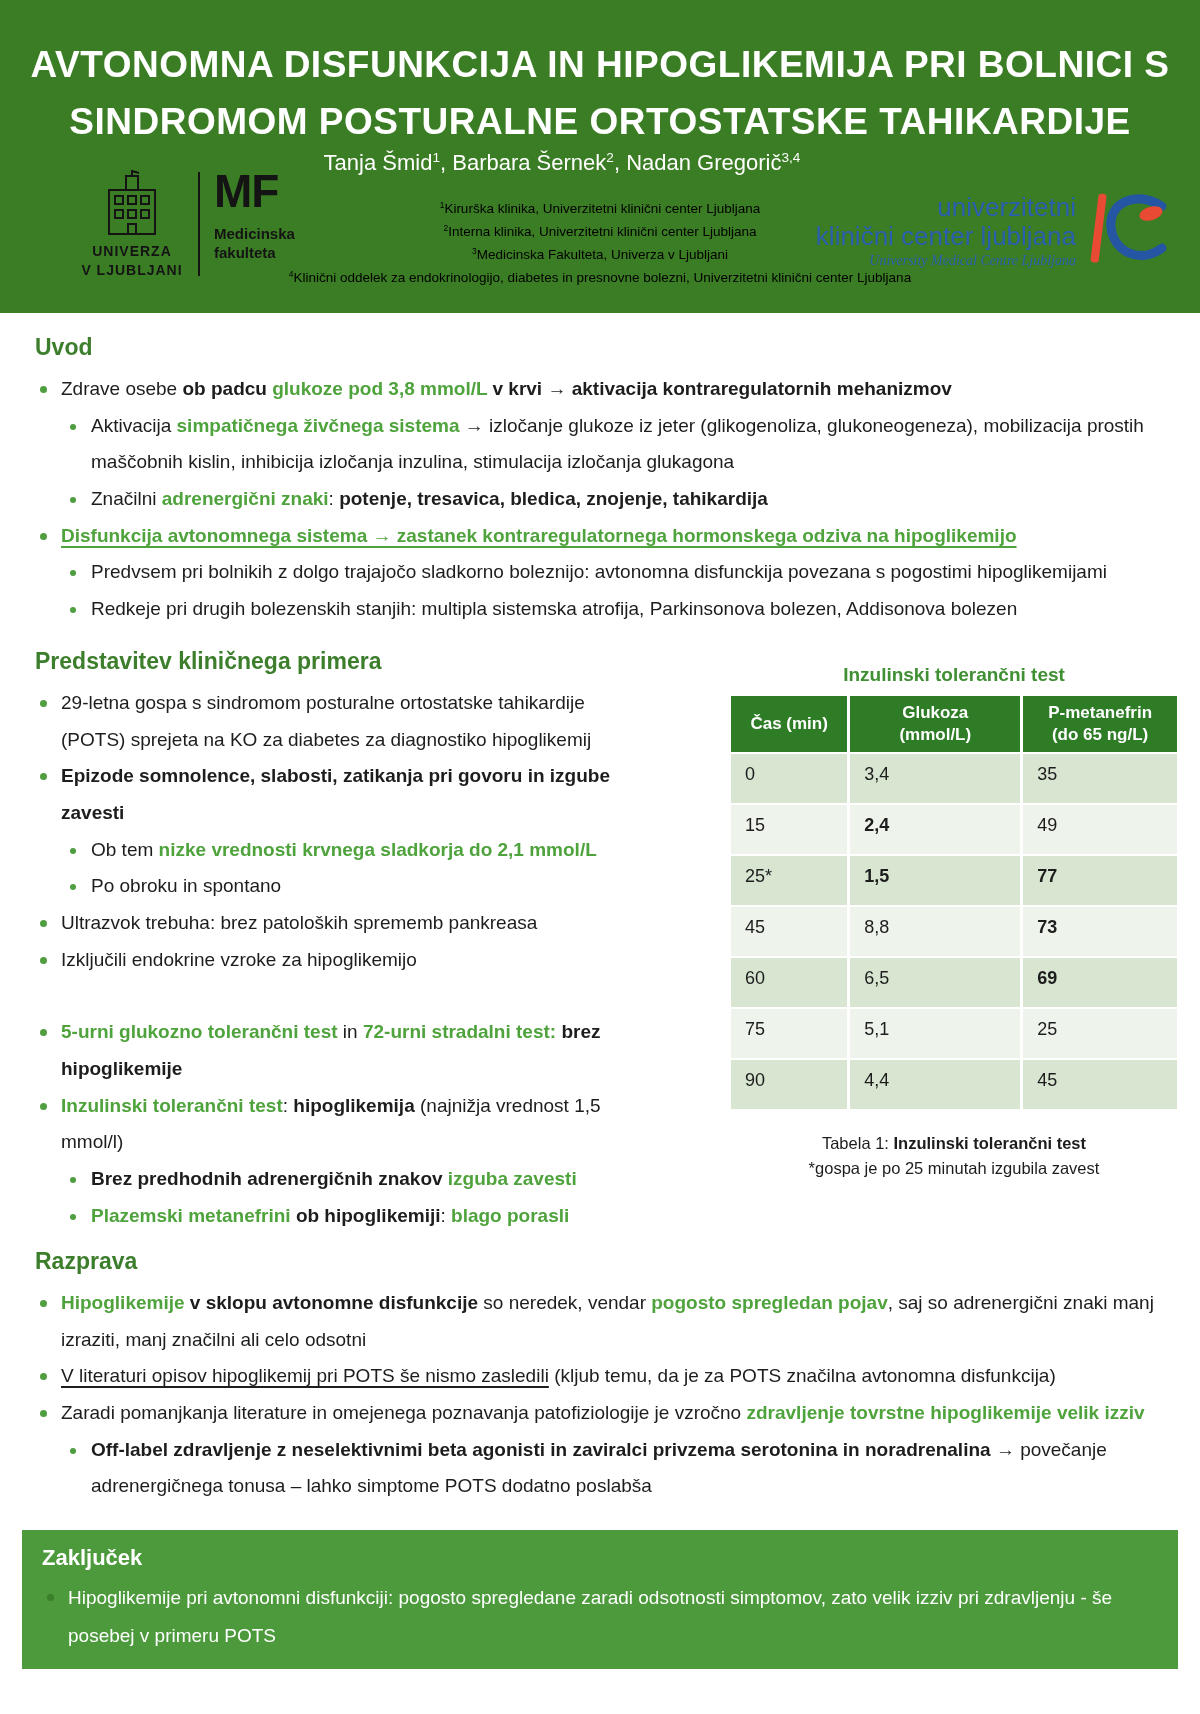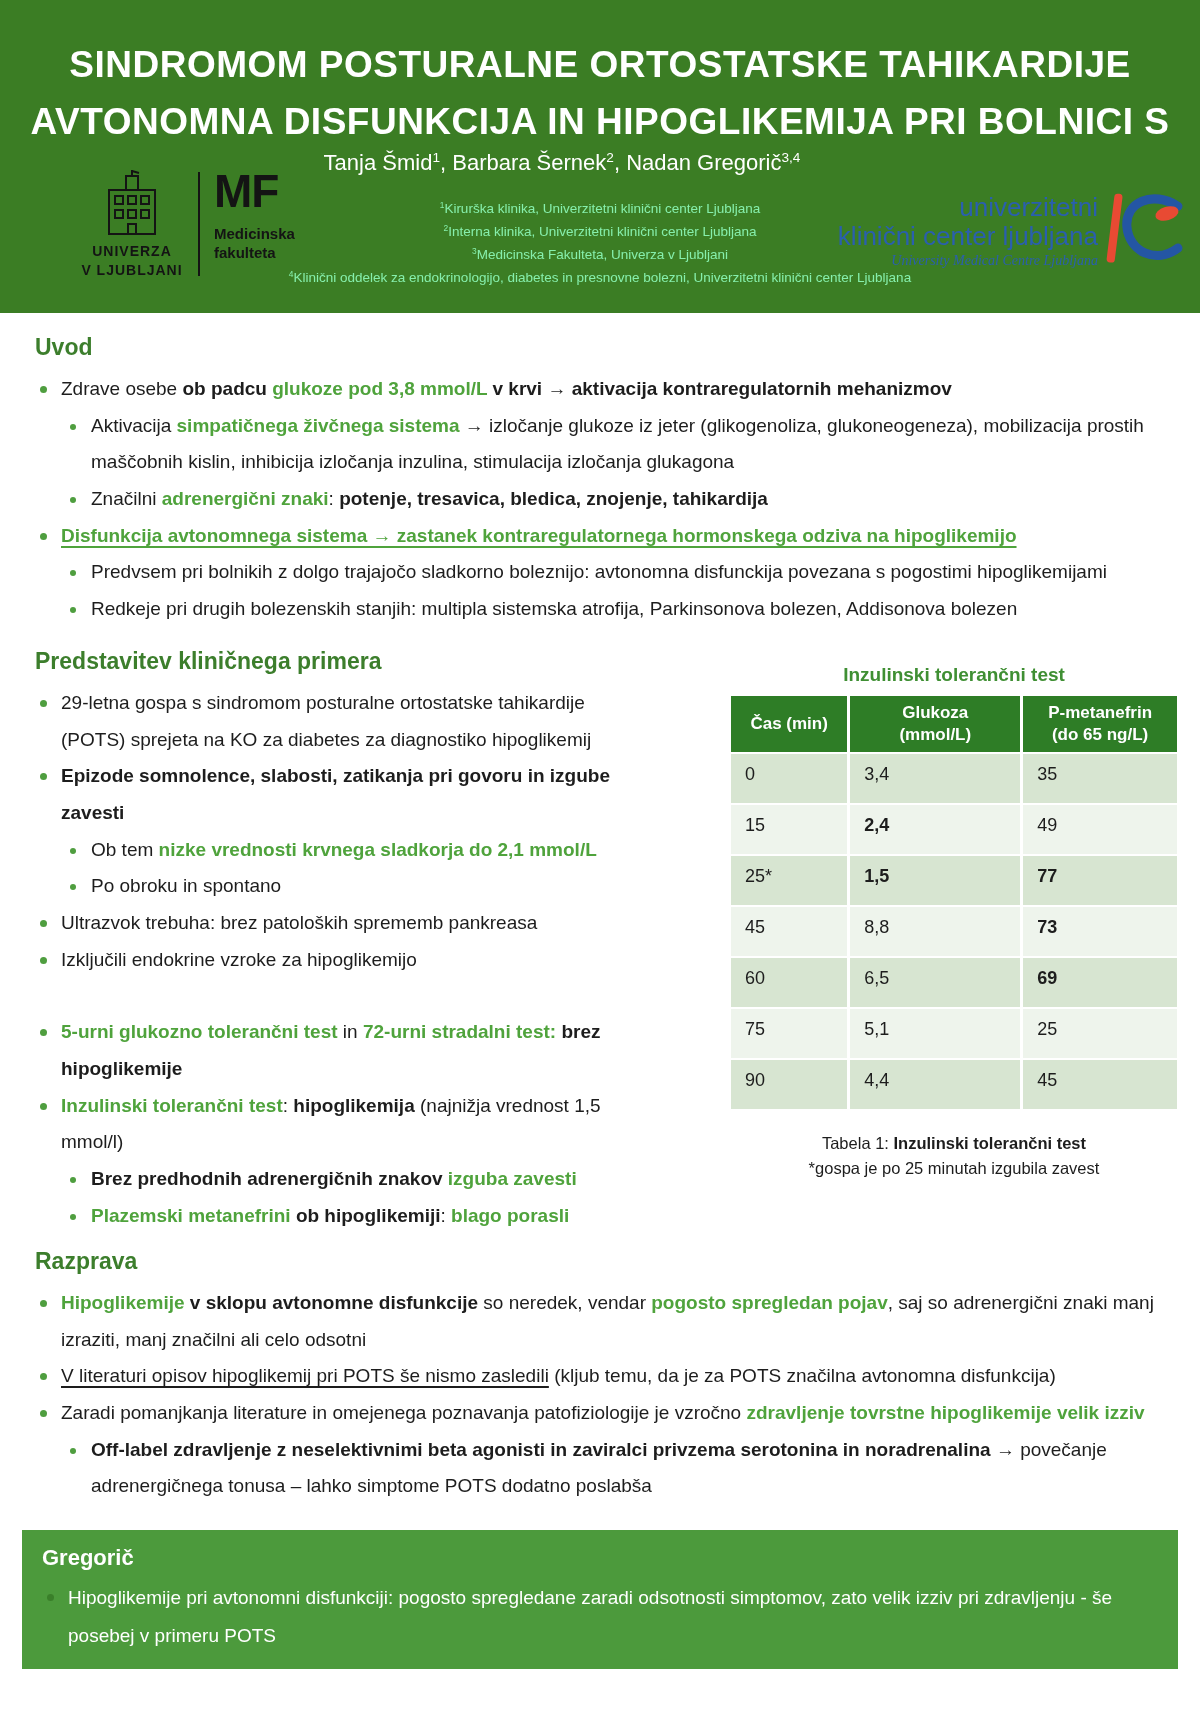--- a/index.html
+++ b/index.html
@@ -4,32 +4,32 @@
 <style>
   html,body{margin:0;padding:0;background:#fff;}
   .poster{position:relative;width:1200px;height:1714px;background:#ffffff;overflow:hidden;
           font-family:"Liberation Sans",sans-serif;color:#1d1d1d;}
   
   .band{position:absolute;left:0;top:0;width:1200px;height:313px;background:#3b7d24;}
   .title{position:absolute;left:0;top:36px;width:1200px;text-align:center;color:#fff;
          font-weight:700;font-size:37px;line-height:1.55;letter-spacing:.5px;}
   .authors{position:absolute;left:0;top:150px;width:1092px;text-align:center;color:#fff;font-size:22px;margin-left:16px;}
   sup{font-size:62%;vertical-align:super;line-height:0;}
-  .affils{position:absolute;left:0;top:198px;width:1200px;text-align:center;color:#86efac;
+  .affils{position:absolute;left:0;top:198px;width:1200px;text-align:center;color:#000000;
           font-size:13.5px;line-height:1.7;}
   
   .logo-ul{position:absolute;left:80px;top:170px;display:flex;gap:14px;color:#141414;}
   .logo-ul .col1{width:104px;text-align:center;}
   .logo-ul .col1 svg{display:block;margin:0 auto 6px auto;}
   .logo-ul .uni{font-size:14px;font-weight:700;letter-spacing:1px;line-height:1.35;}
   .logo-ul .sep{width:2px;background:#141414;margin-top:2px;height:104px;}
   .logo-ul .mf{font-size:46px;font-weight:800;line-height:.95;letter-spacing:-1px;}
   .logo-ul .fak{font-size:15px;font-weight:700;line-height:1.3;margin-top:10px;}
   
-  .logo-ukc{position:absolute;right:12px;top:188px;display:flex;align-items:center;gap:6px;}
+  .logo-ukc{position:absolute;right:28px;top:188px;display:flex;align-items:center;gap:12px;}
   .logo-ukc .txt{text-align:right;color:#2a5fae;}
   .logo-ukc .l1,.logo-ukc .l2{font-size:26px;line-height:1.12;}
   .logo-ukc .l3{font-family:"Liberation Serif",serif;font-style:italic;font-size:14px;margin-top:2px;}
   
   .sec-h{font-size:23px;font-weight:700;color:#3c7e2c;}
   .list{margin-top:10px;}
   .bl{position:relative;font-size:19px;line-height:1.93;}
   .lvl1{padding-left:26px;}
   .lvl2{padding-left:56px;}
   .lvl0{padding-left:22px;}
@@ -61,22 +61,22 @@
   #zakljucek .bl{line-height:2.0;}
   #zakljucek .dot{background:#3a7f2a;}
 </style>
 </head>
 <body>
 
 <div class="poster">
 
   <div class="band">
     <div class="title">
+      <div>AVTONOMNA DISFUNKCIJA IN HIPOGLIKEMIJA PRI BOLNICI S</div>
       <div>SINDROMOM POSTURALNE ORTOSTATSKE TAHIKARDIJE</div>
-      <div>AVTONOMNA DISFUNKCIJA IN HIPOGLIKEMIJA PRI BOLNICI S</div>
     </div>
     <div class="authors"><span>Tanja Šmid</span><sup>1</sup><span>, Barbara Šernek</span><sup>2</sup><span>, Nadan Gregorič</span><sup>3,4</sup></div>
     <div class="affils">
       <div><sup>1</sup><span>Kirurška klinika, Univerzitetni klinični center Ljubljana</span></div>
       <div><sup>2</sup><span>Interna klinika, Univerzitetni klinični center Ljubljana</span></div>
       <div><sup>3</sup><span>Medicinska Fakulteta, Univerza v Ljubljani</span></div>
       <div><sup>4</sup><span>Klinični oddelek za endokrinologijo, diabetes in presnovne bolezni, Univerzitetni klinični center Ljubljana</span></div>
     </div>
 
     <div class="logo-ul">
@@ -227,19 +227,19 @@
     <div class="sec-h">Razprava</div>
     <div class="list">
         <div class="bl lvl1"><span class="dot"></span><span class="b g">Hipoglikemije</span><span> </span><span class="b">v sklopu avtonomne disfunkcije</span><span> so neredek, vendar </span><span class="b g">pogosto spregledan pojav</span><span>, saj so adrenergični znaki manj izraziti, manj značilni ali celo odsotni</span></div>
         <div class="bl lvl1"><span class="dot"></span><span class="u">V literaturi opisov hipoglikemij pri POTS še nismo zasledili</span><span> (kljub temu, da je za POTS značilna avtonomna disfunkcija)</span></div>
         <div class="bl lvl1"><span class="dot"></span><span>Zaradi pomanjkanja literature in omejenega poznavanja patofiziologije je vzročno </span><span class="b g">zdravljenje tovrstne hipoglikemije velik izziv</span></div>
         <div class="bl lvl2"><span class="dot"></span><span class="b">Off-label zdravljenje z neselektivnimi beta agonisti in zaviralci privzema serotonina in noradrenalina </span><span class="b">→</span><span> povečanje adrenergičnega tonusa – lahko simptome POTS dodatno poslabša</span></div>
       </div>
   </div>
 
   <div id="zakljucek">
-    <div class="sec-h">Gregorič</div>
+    <div class="sec-h">Zaključek</div>
     <div class="list">
         <div class="bl lvl1"><span class="dot"></span><span>Hipoglikemije pri avtonomni disfunkciji: pogosto spregledane zaradi odsotnosti simptomov, zato velik izziv pri zdravljenju - še posebej v primeru POTS</span></div>
       </div>
   </div>
 
 </div>
 
 </body></html>

